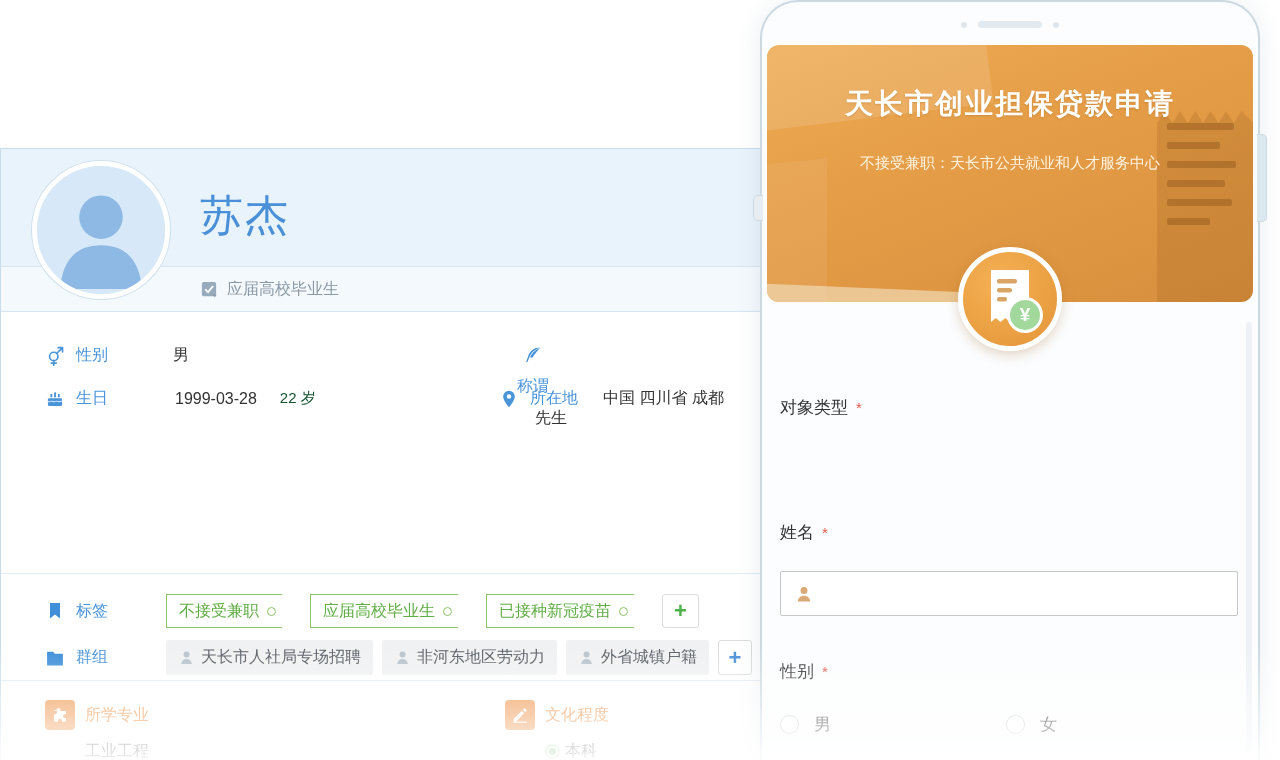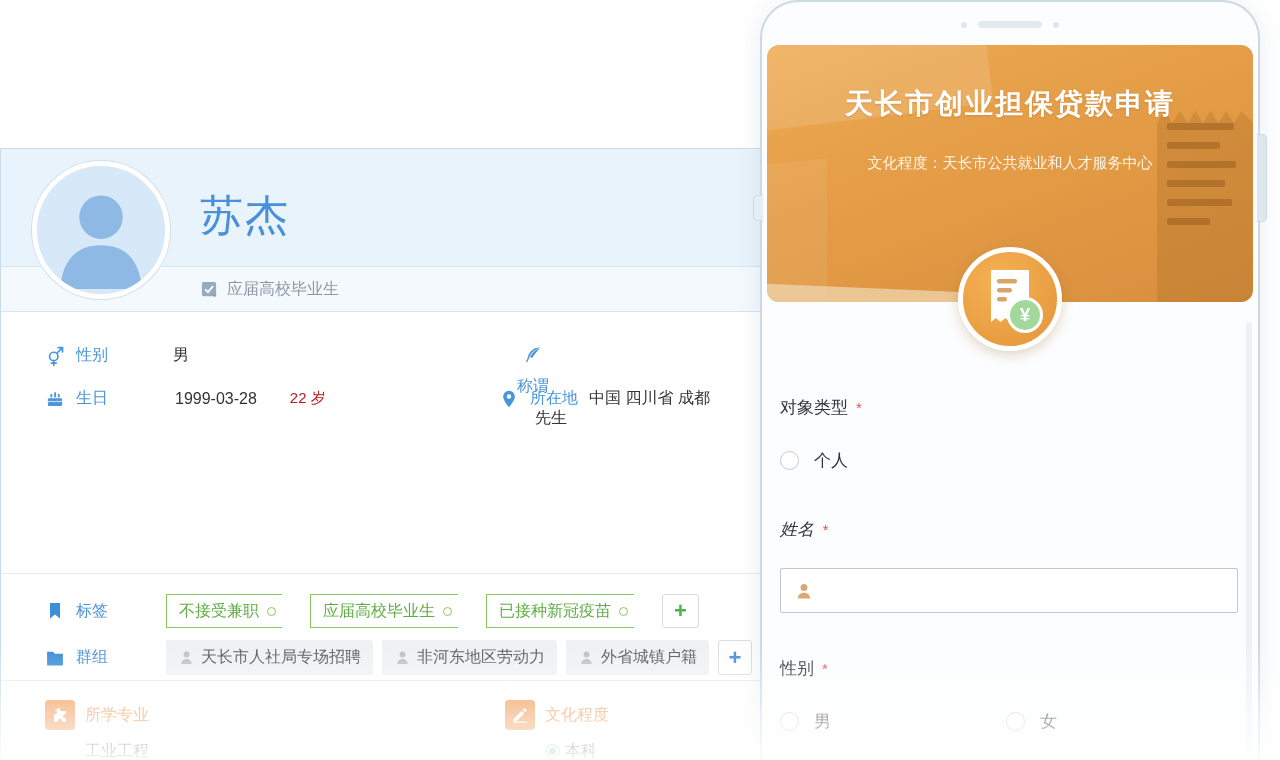--- a/index.html
+++ b/index.html
@@ -16,21 +16,21 @@
                  color:#8b99a6; font-size:16px; }
   .avatar { position:absolute; left:31px; top:12px; width:138px; height:138px; border-radius:50%;
             background:#d7e8f8; border:5px solid #fff; box-shadow:0 0 0 1px #cfe0ee; overflow:hidden; z-index:3; }
   .avatar svg { width:100%; height:100%; }
   .person-name { position:absolute; left:199px; top:38px; font-size:43px; color:#4a90d8; font-weight:400; letter-spacing:2px; }
 
   .card-body { position:absolute; left:0; top:163px; width:100%; height:449px; background:#fff; }
   .row { position:absolute; display:flex; align-items:center; }
   .lbl-blue { color:#4a94d9; font-size:16px; }
   .val { color:#333; font-size:16px; }
-  .age { color:#b91c1c; font-size:15px; margin-left:22px; }
+  .age { color:#14532d; font-size:15px; margin-left:12px; }
   .ic { width:20px; height:20px; flex:0 0 auto; }
   .divider { position:absolute; left:0; width:760px; height:0; border-top:1px solid #e2edf5; }
 
   
   .tag { position:relative; display:inline-flex; align-items:center; height:34px;
          border:1px solid #8cc569; border-right:none; color:#61ad45; font-size:16px;
          padding:0 6px 0 12px; margin-right:28px; background:#fff; }
   .tag .dot { width:9px; height:9px; border:1px solid #8cc569; border-radius:50%; margin-left:8px; }
   .tag::after { content:""; position:absolute; right:-12px; top:50%; width:23px; height:23px;
                 transform:translateY(-50%) rotate(45deg);
@@ -104,21 +104,21 @@
   .f-label { font-size:17px; color:#333; display:flex; gap:8px; align-items:baseline; }
   .f-label .req { color:#e0584a; font-size:15px; }
   .f-radios { display:flex; margin-top:30px; }
   .f-radio { display:flex; align-items:center; gap:15px; width:226px; font-size:17px; color:#333; }
   .rdo { width:19px; height:19px; border-radius:50%; border:1px solid #c6c9cc; background:#fff; flex:0 0 auto; }
   .f-input { margin-top:27px; width:458px; height:45px; border:1px solid #c6c6c6; border-radius:2px;
              background:#fff; display:flex; align-items:center; padding-left:13px; }
   .f-input svg { width:20px; height:20px; }
   .scrolltrack { position:absolute; right:6px; top:320px; width:6px; height:430px; background:#eef2f6; border-radius:3px; }
 
-  .mt-obj { margin-top:0; } .mt-name { margin-top:46px;font-style:italic; } .mt-sex { margin-top:44px; }
+  .mt-obj { margin-top:0; } .mt-name { margin-top:72px; } .mt-sex { margin-top:44px; }
 
   .bottom-fade { position:absolute; left:0; bottom:0; width:100%; height:112px; z-index:40; pointer-events:none;
                  background:linear-gradient(to bottom, rgba(255,255,255,0), rgba(255,255,255,.92)); }
 </style>
 </head>
 <body>
 
 <div class="stage">
 
   <section class="card">
@@ -175,21 +175,21 @@
         </svg>
         <span class="lbl-blue">生日</span>
         <span class="val" style="margin-left:56px">1999-03-28</span>
         <span class="age">22 岁</span>
       </div>
       <div class="row" style="left:498px; top:76px; gap:11px;">
         <svg class="ic" viewBox="0 0 24 24">
           <path d="M12 2a7 7 0 0 0-7 7c0 5.2 7 13 7 13s7-7.8 7-13a7 7 0 0 0-7-7zm0 9.6a2.7 2.7 0 1 1 0-5.4 2.7 2.7 0 0 1 0 5.4z" fill="#4a94d9"></path>
         </svg>
         <span class="lbl-blue">所在地</span>
-        <span class="val" style="margin-left:0; white-space:nowrap;">中国 四川省 成都</span>
+        <span class="val" style="margin-left:14px; white-space:nowrap;">中国 四川省 成都</span>
       </div>
 
       <div class="divider" style="top:261px"></div>
 
       <div class="row" style="left:44px; top:282px; gap:11px; align-items:center;">
         <svg class="ic" viewBox="0 0 24 24">
           <path d="M6 2.5h12V21l-6-4.8L6 21z" fill="#3f8fd8"></path>
         </svg>
         <span class="lbl-blue">标签</span>
         <div style="margin-left:47px; display:flex; align-items:flex-end;">
@@ -289,21 +289,21 @@
         <div class="ln" style="width:70%"></div>
           <div class="ln" style="width:55%"></div>
         <div class="ln" style="width:72%"></div>
           <div class="ln" style="width:60%"></div>
         <div class="ln" style="width:68%"></div>
           <div class="ln" style="width:45%"></div>
       </div>
       <div class="deco-wedge"></div>
       <div class="ph-title">天长市创业担保贷款申请</div>
       <div class="ph-sub">
-        <div>文化程度：天长市公共就业和人才服务中心</div>
+        <div>不接受兼职：天长市公共就业和人才服务中心</div>
       </div>
     </div>
 
     <div class="ph-circle">
       <svg class="receipt" viewBox="0 0 46 58">
         <path d="M4 0h38v52l-4.7-4-4.8 4-4.7-4-4.8 4-4.7-4-4.8 4-4.7-4L4 52z" fill="#fff"></path>
         <rect x="10" y="9" width="20" height="4.5" rx="2" fill="#d9a567"></rect>
         <rect x="10" y="18" width="15" height="4.5" rx="2" fill="#d9a567"></rect>
         <rect x="10" y="27" width="10" height="4.5" rx="2" fill="#d9a567"></rect>
       </svg>
@@ -312,24 +312,20 @@
 
     <div class="scrolltrack"></div>
 
     <div class="ph-form">
 
       <div class="f-label mt-obj">
         <span>对象类型</span>
         <span class="req">*</span>
       </div>
       <div class="f-radios">
-        <label class="f-radio">
-          <span class="rdo"></span>
-          <span>个人</span>
-        </label>
       </div>
 
       <div class="f-label mt-name">
         <span>姓名</span>
         <span class="req">*</span>
       </div>
       <div class="f-input">
         <svg viewBox="0 0 24 24">
           <path d="M12 12a4.2 4.2 0 1 0 0-8.4A4.2 4.2 0 0 0 12 12zm-7.5 9c.4-4.2 3.4-6.8 7.5-6.8s7.1 2.6 7.5 6.8z" fill="#d9a977"></path>
         </svg>

